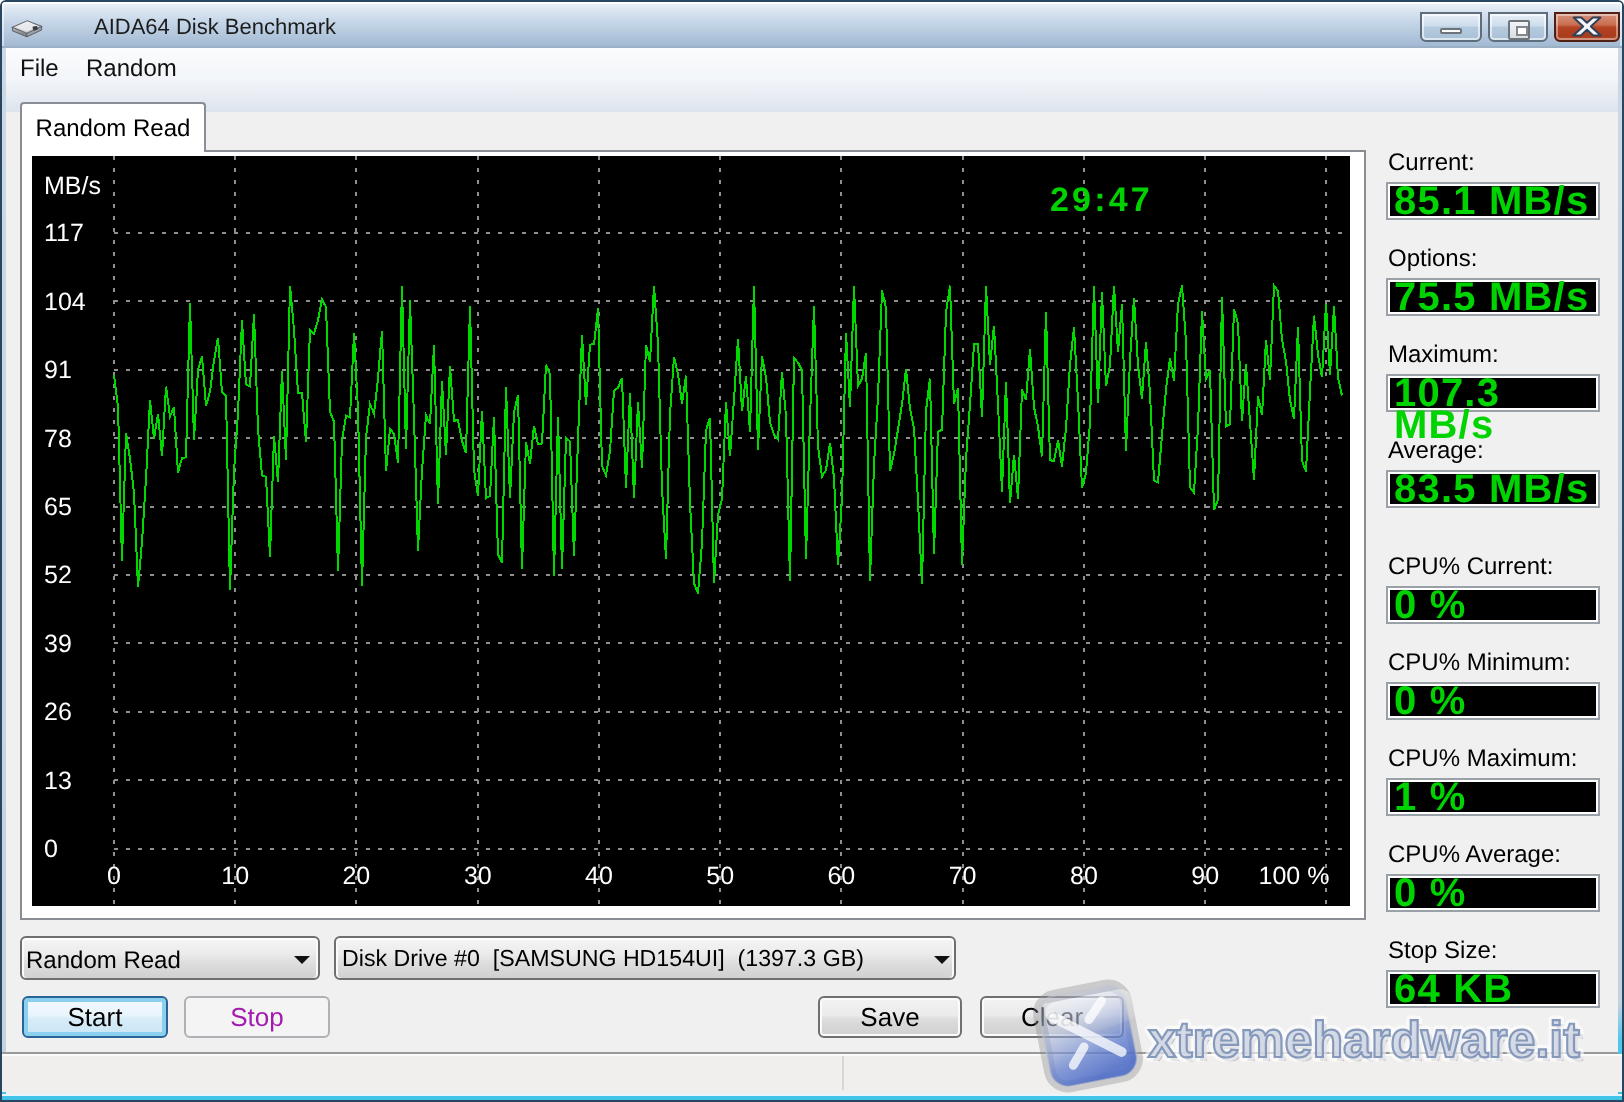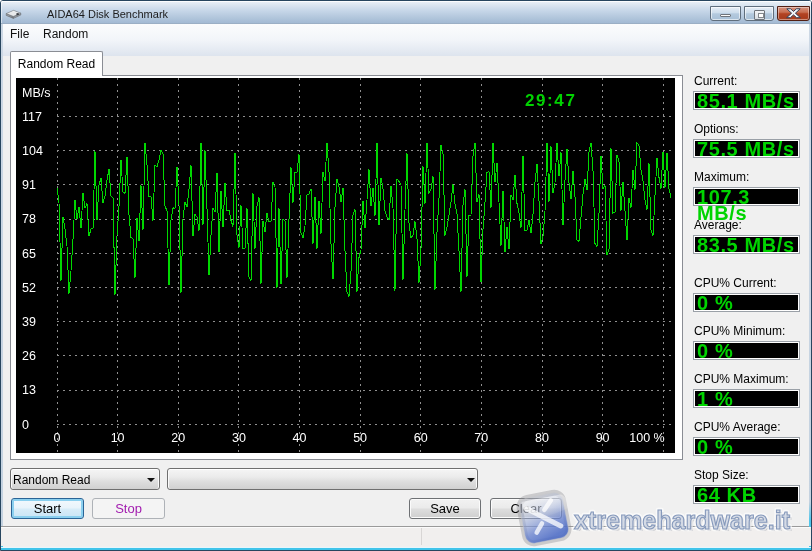--- a/index.html
+++ b/index.html
@@ -208,20 +208,21 @@
 <div class="abs rlabel" style="top:468px">Stop Size:</div>
 <div class="abs rbox" style="top:485px">
     <div>64 KB</div>
   </div>
 
 <div class="abs combo" style="left:10px;width:150px;">
   <span style="position:absolute;left:2px;top:1px">Random Read</span>
   <span class="arrow" style="left:136px"></span>
 </div>
 <div class="abs combo" style="left:167px;width:311px;">
+  <span style="position:absolute;left:3px;top:1px;font-size:11.6px">Disk Drive #0&nbsp; [SAMSUNG HD154UI]&nbsp; (1397.3 GB)</span>
   <span class="arrow" style="left:299px"></span>
 </div>
 
 <div class="abs btn" id="btn-start">Start</div>
 <div class="abs btn" id="btn-stop">Stop</div>
 <div class="abs btn" id="btn-save">Save</div>
 <div class="abs btn" id="btn-clear">Clear</div>
 
 <div class="abs" id="statusline"></div>
 <div class="abs" id="statusbar"></div>

